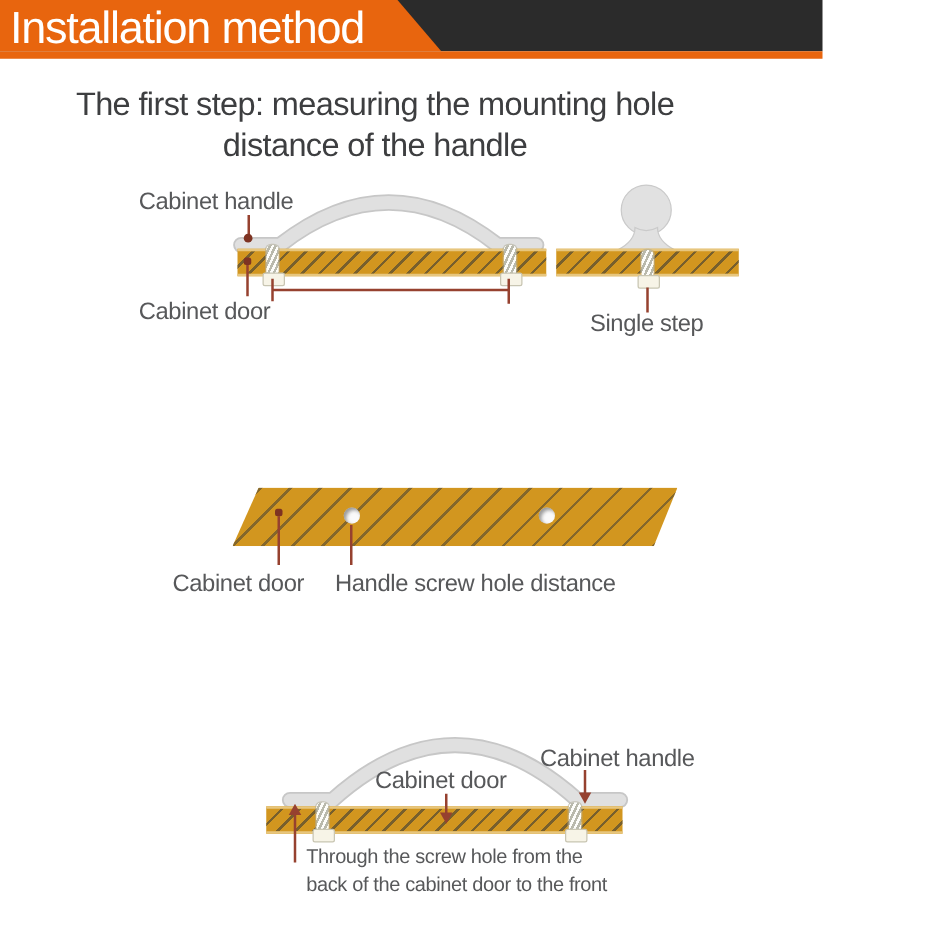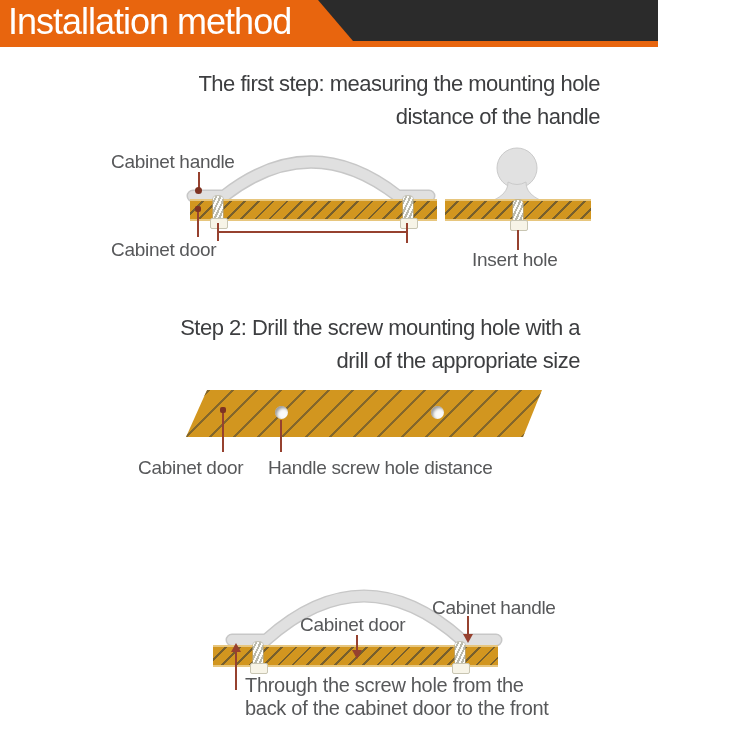--- a/index.html
+++ b/index.html
@@ -19,22 +19,22 @@
     position:relative;width:658px;height:750px;background:#ffffff;
     font-family:"Liberation Sans", sans-serif;overflow:hidden;
   }
   
   .hdr-dark{position:absolute;left:0;top:0;width:750px;height:41px;background:var(--dark);}
   .hdr-orange{position:absolute;left:0;top:0;width:400px;height:41px;background:var(--orange);
     clip-path:polygon(0 0,318px 0,353px 100%,0 100%);}
   .hdr-strip{position:absolute;left:0;top:41px;width:750px;height:6px;background:var(--orange);}
   .hdr-title{position:absolute;left:8px;top:1px;color:#fff;font-size:36px;letter-spacing:-1px;}
   
-  .heading{position:absolute;color:var(--heading);font-size:22px;line-height:33px;
-    letter-spacing:-0.5px;text-align:right;white-space:pre-line;}
+  .heading{position:absolute;color:var(--heading);font-size:26px;line-height:33px;
+    letter-spacing:-0.5px;text-align:center;white-space:pre-line;}
   .label{position:absolute;color:var(--label);font-size:19px;line-height:22px;
     letter-spacing:-0.3px;white-space:pre-line;z-index:6;}
   
   .wood{position:absolute;height:18px;background-color:var(--wood);
     background-image:repeating-linear-gradient(135deg,rgba(0,0,0,0) 0 8px,rgba(84,74,50,.72) 8px 10px);
     border-top:2px solid var(--wood-edge);border-bottom:2px solid var(--wood-edge);z-index:3;}
   .board{position:absolute;background-color:var(--wood);
     background-image:repeating-linear-gradient(135deg,rgba(0,0,0,0) 0 15px,rgba(84,74,50,.62) 15px 17px);
     clip-path:polygon(21px 0,100% 0,calc(100% - 19px) 100%,0 100%);z-index:2;}
   .hole{position:absolute;width:13px;height:13px;border-radius:50%;background:#fafafa;
@@ -94,24 +94,22 @@
   <div class="dot" style="left:195px;top:187px;"></div>
   <div class="sqdot" style="left:195px;top:206px;"></div>
   <div class="vline" style="left:197px;top:212px;height:25px;"></div>
   <div class="vline" style="left:517px;top:230px;height:20px;"></div>
 
   <div class="hline" style="left:218px;top:231px;width:190px;"></div>
   <div class="vline" style="left:217px;top:223px;height:18px;"></div>
   <div class="vline" style="left:406px;top:223px;height:20px;"></div>
 
   <div class="label" style="left:111px;top:239px;">Cabinet door</div>
-  <div class="label" style="left:472px;top:249px;">Insert hole</div>
+  <div class="label" style="left:472px;top:249px;">Single step</div>
 
-  <div class="heading" style="left:0;top:311px;width:580px;">Step 2: Drill the screw mounting hole with a
-drill of the appropriate size</div>
 
   <div class="board" style="left:186px;top:390px;width:356px;height:47px;"></div>
   <div class="hole" style="left:275px;top:406px;"></div>
   <div class="hole" style="left:431px;top:406px;"></div>
 
   <div class="sqdot" style="left:220px;top:407px;"></div>
   <div class="vline" style="left:222px;top:413px;height:39px;"></div>
   <div class="vline" style="left:280px;top:420px;height:32px;"></div>
 
   <div class="label" style="left:138px;top:457px;">Cabinet door</div>
@@ -135,16 +133,16 @@
 
   <div class="vline" style="left:356px;top:635px;height:16px;"></div>
   <div class="arrow-down" style="left:352px;top:650px;"></div>
 
   <div class="vline" style="left:467px;top:616px;height:19px;"></div>
   <div class="arrow-down" style="left:463px;top:634px;"></div>
 
   <div class="arrow-up" style="left:231px;top:643px;"></div>
   <div class="vline" style="left:235px;top:650px;height:40px;"></div>
 
-  <div class="label" style="left:245px;top:674px;font-size:20px;line-height:23px;">Through the screw hole from the
+  <div class="label" style="left:245px;top:674px;font-size:16px;line-height:23px;">Through the screw hole from the
 back of the cabinet door to the front</div>
 
 </div>
 
 </body></html>

